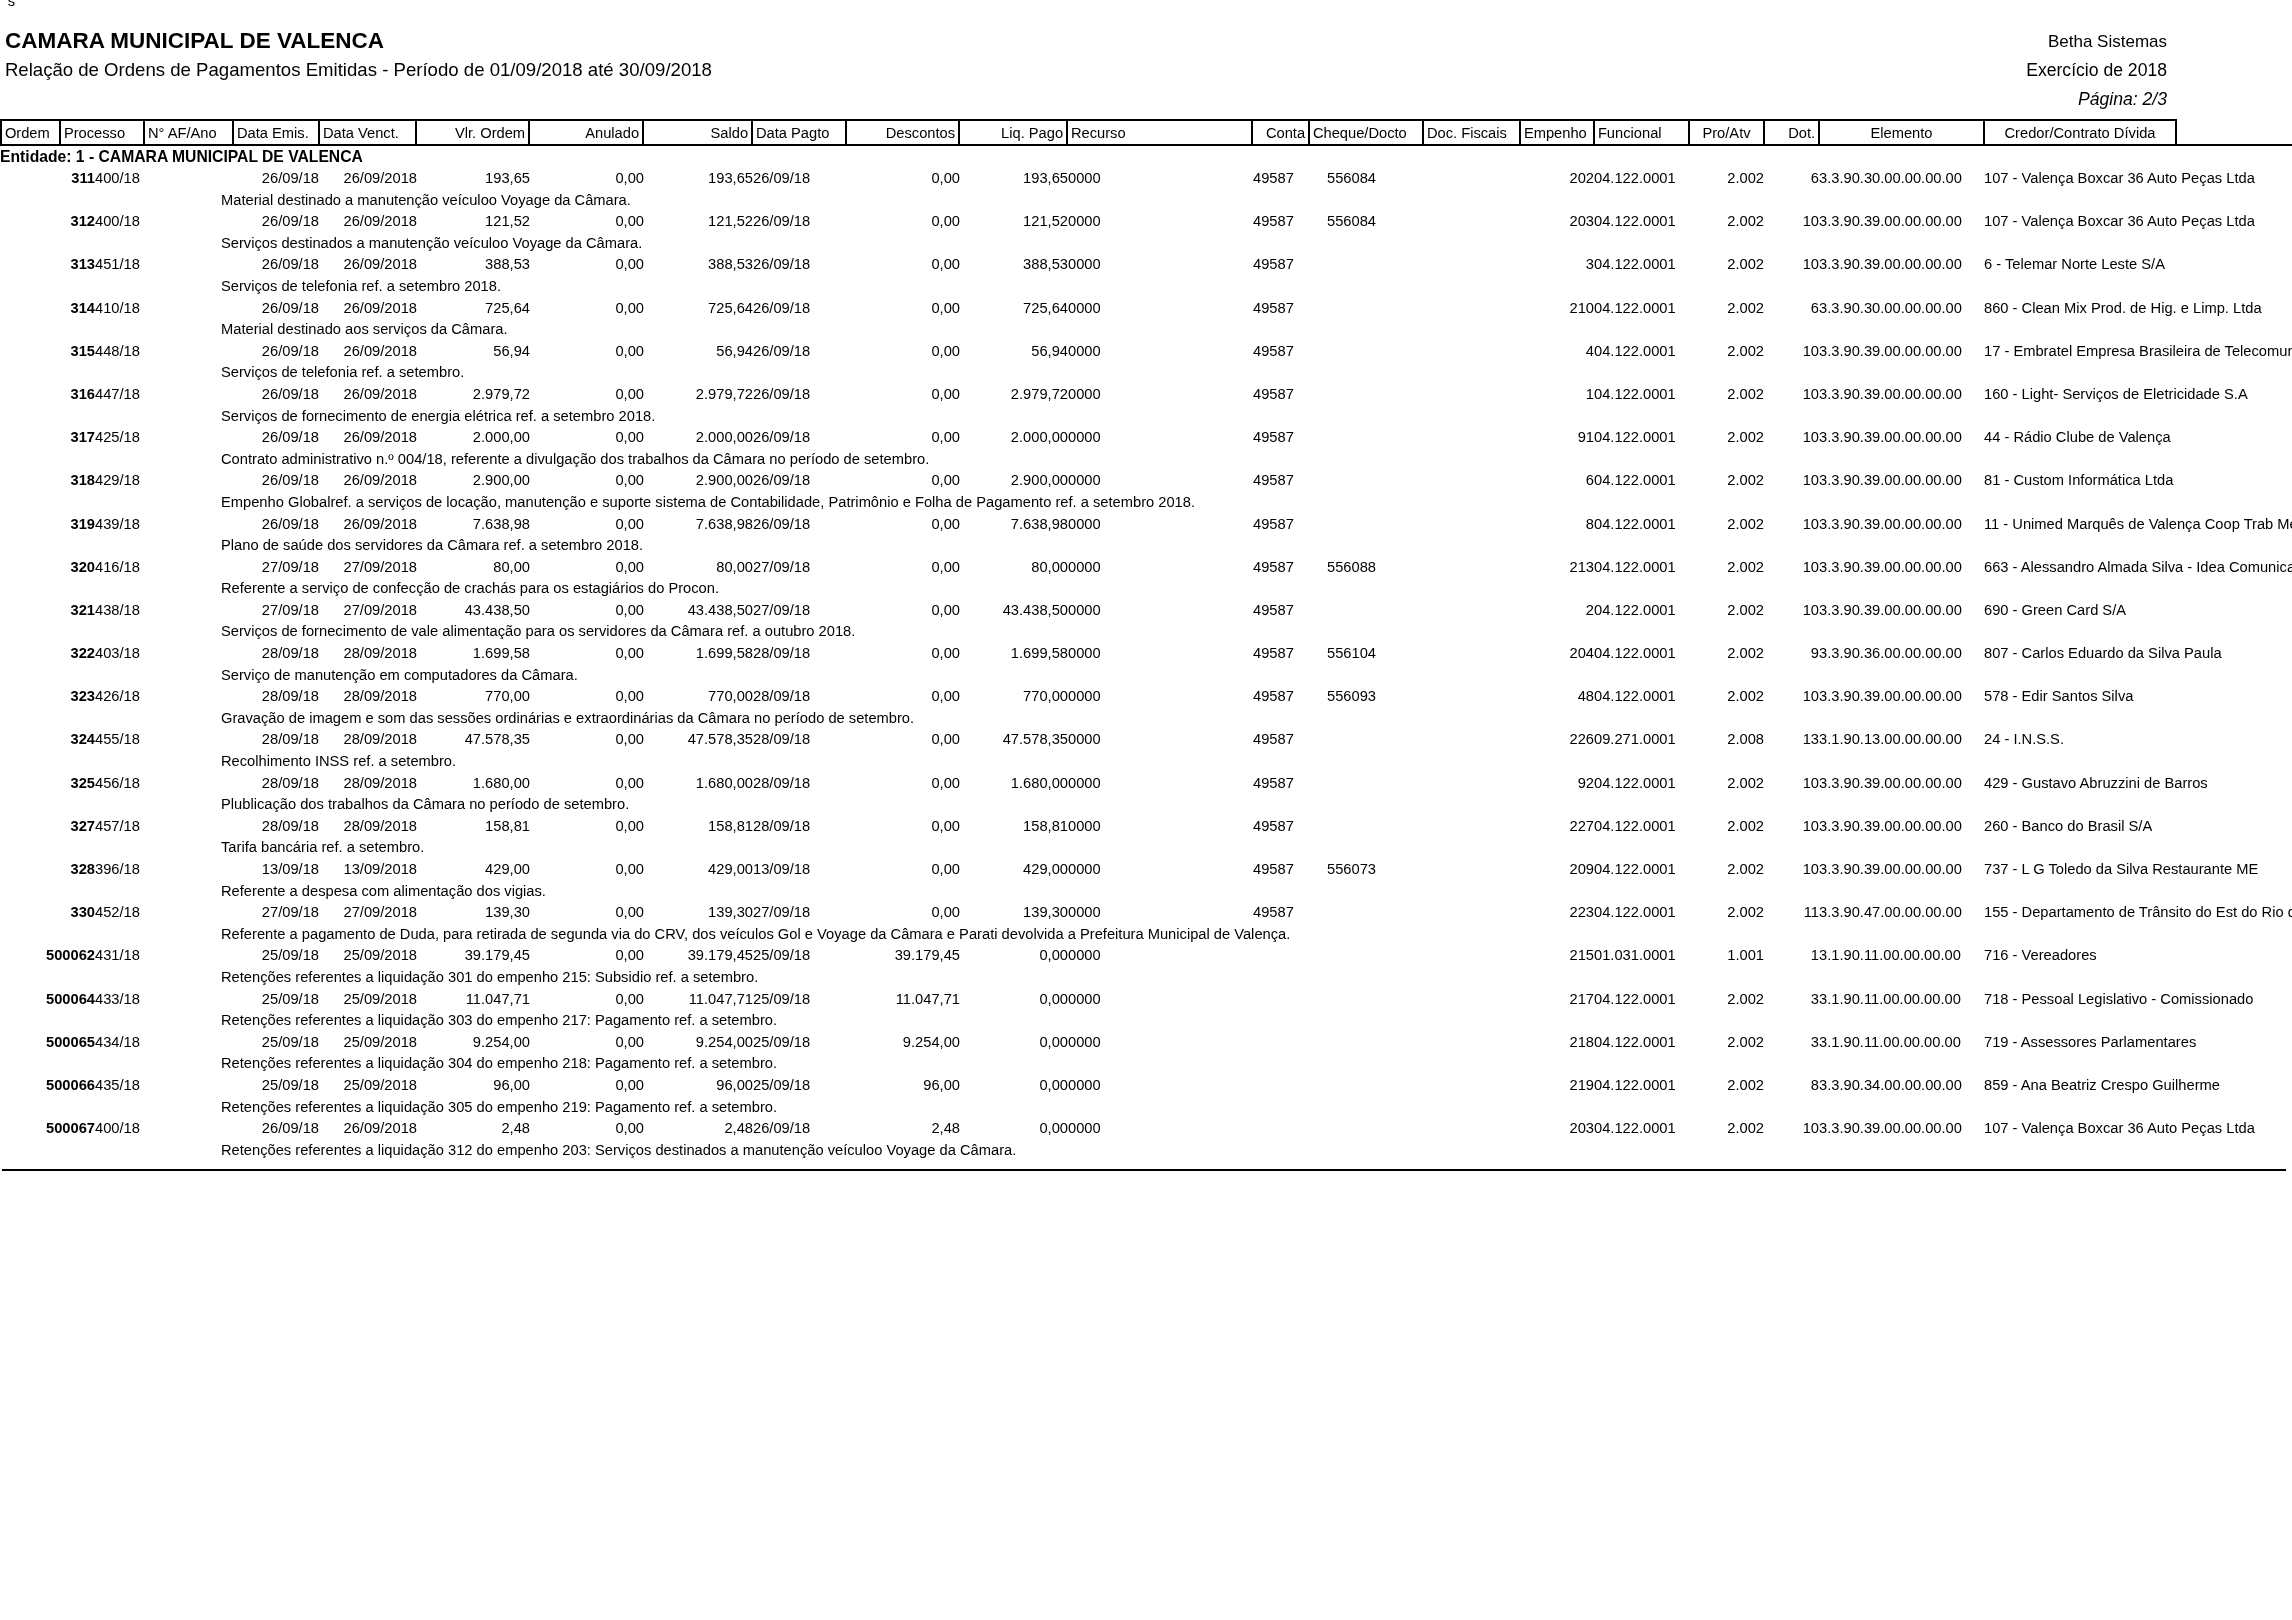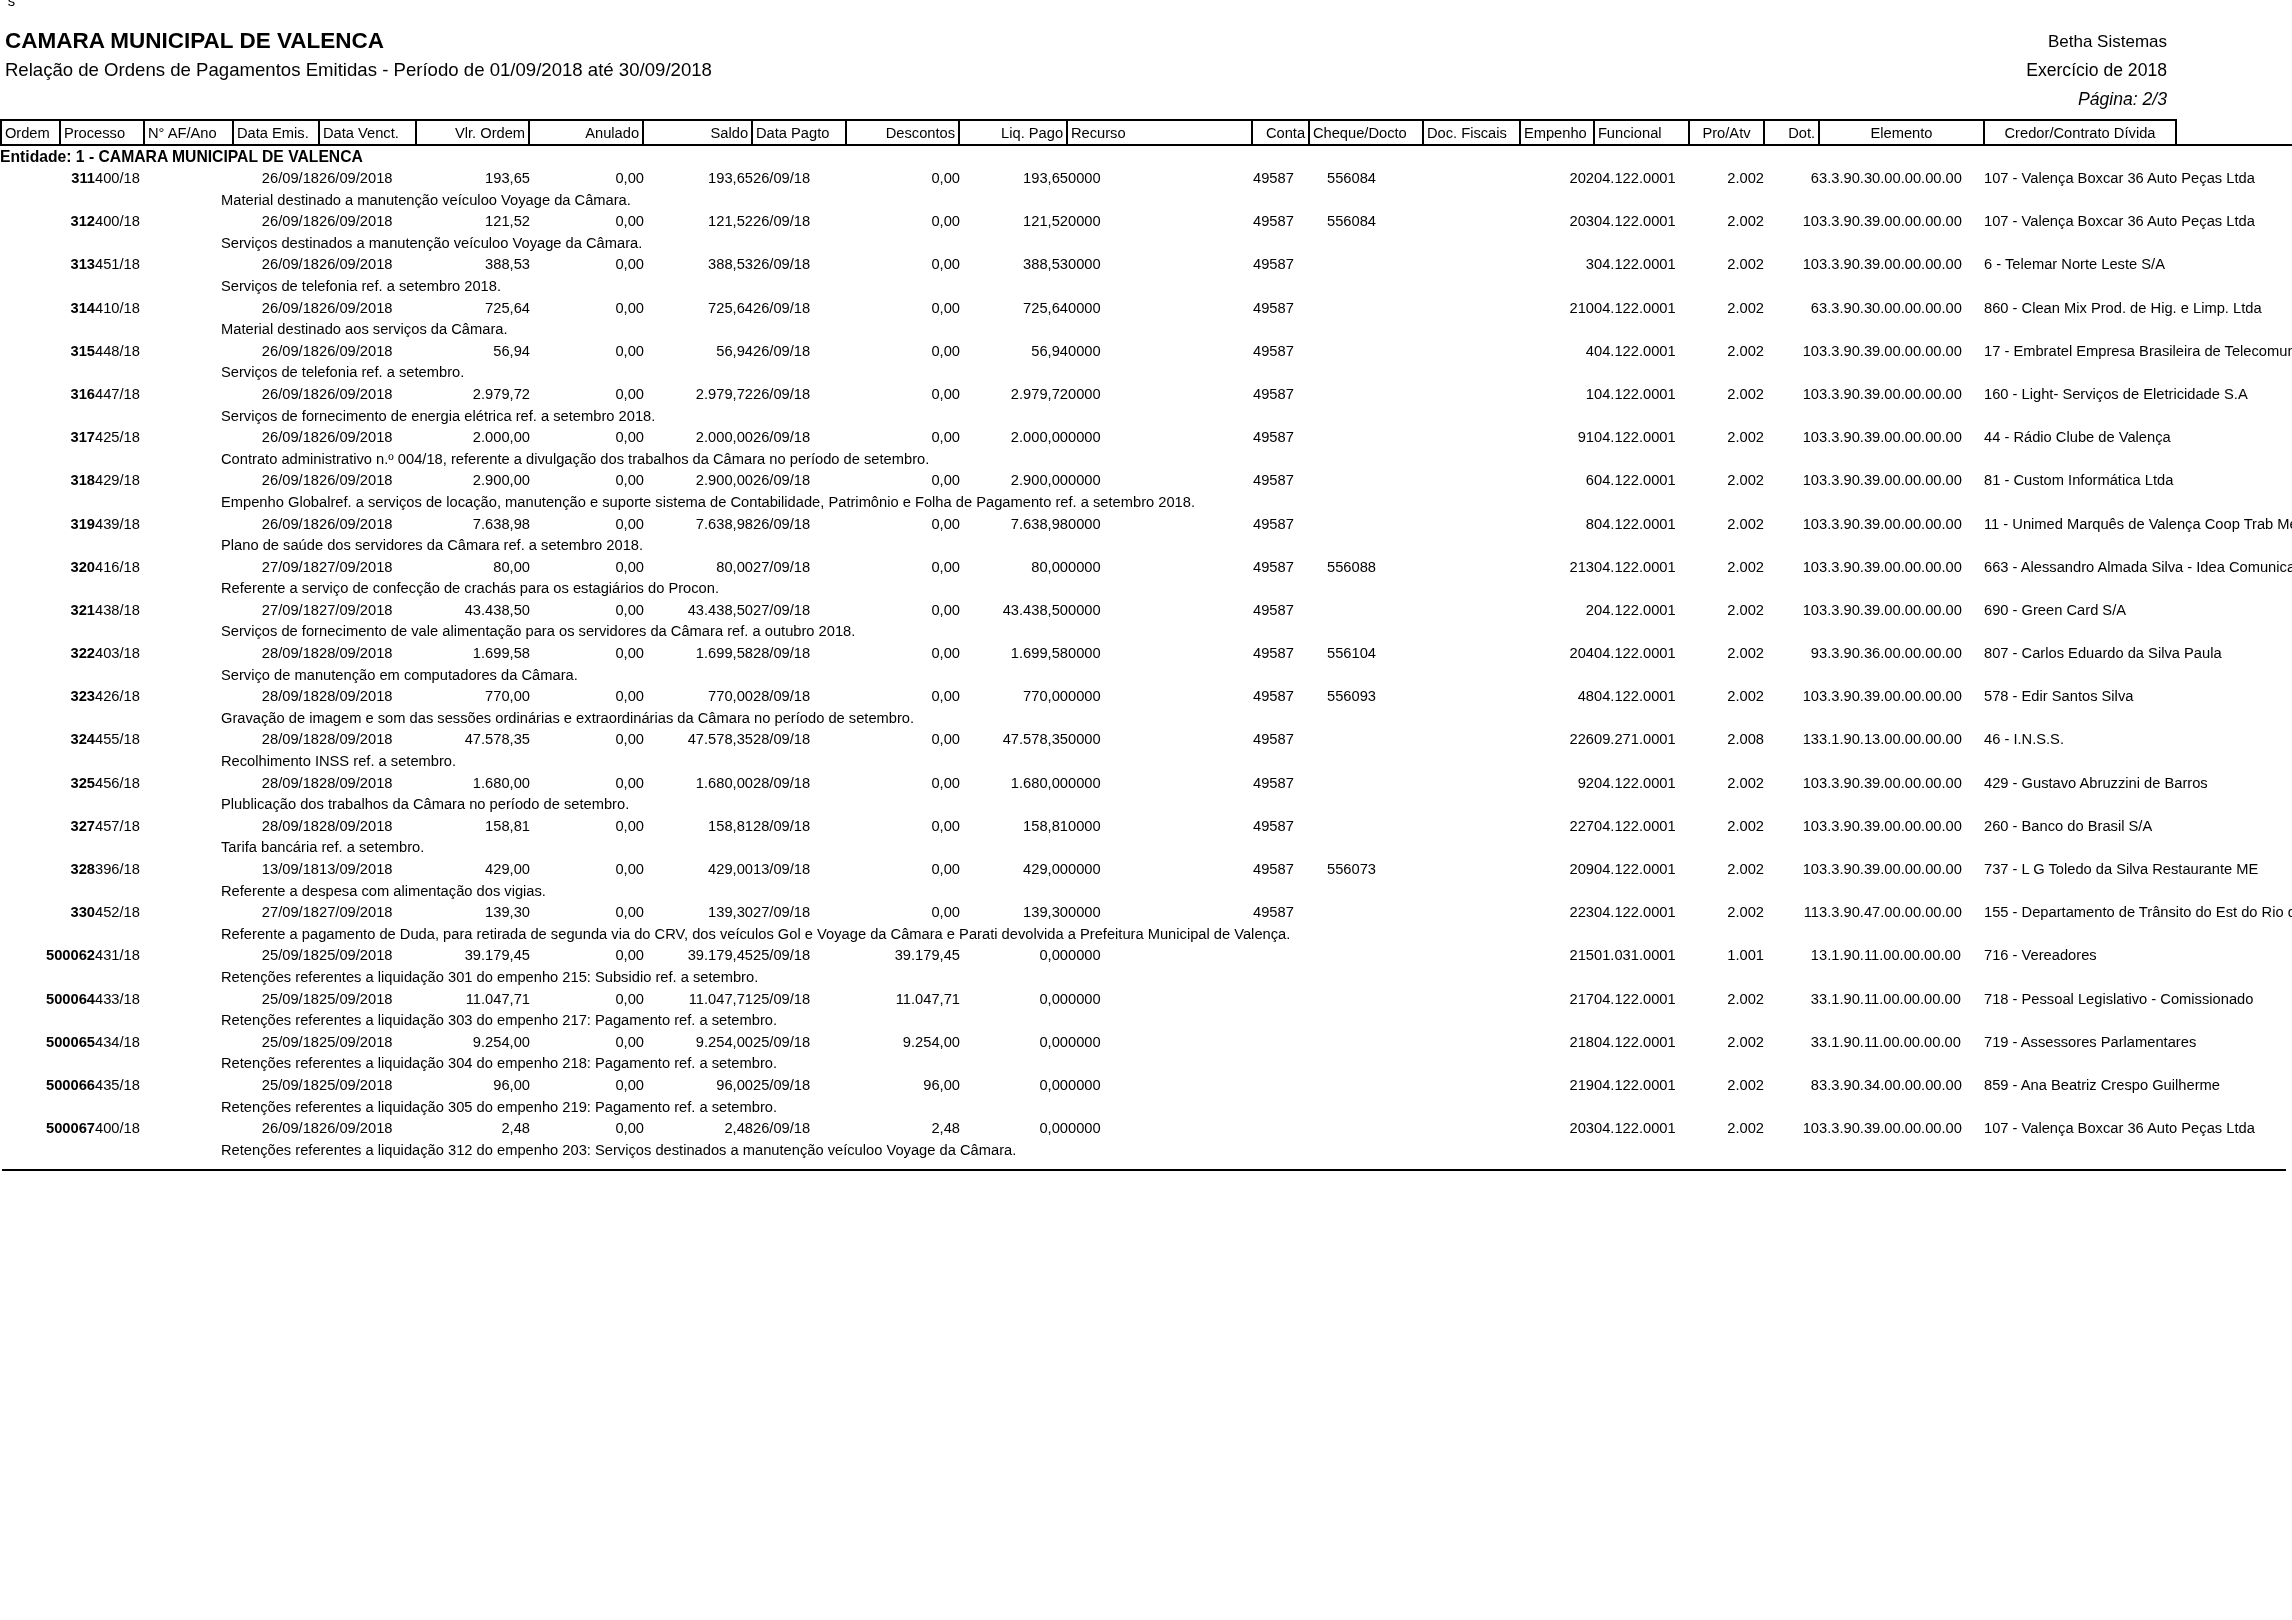--- a/index.html
+++ b/index.html
@@ -31,21 +31,21 @@
 
   #data-table{width:2293px;font-size:14.7px;}
   #data-table td{
     padding:0;vertical-align:top;line-height:21.6px;
     white-space:nowrap;overflow:visible;
   }
   tr.entity-row td{font-size:15.7px;font-weight:bold;padding:8.8px 0 11.8px 4.9px;}
   td.c-ordem{text-align:right;padding-right:13.7px;font-weight:bold;}
   td.c-processo{text-align:left;padding-left:8.8px;}
   td.c-emis{text-align:right;padding-right:9.8px;}
-  td.c-venct{text-align:left;margin-top:13px;}
+  td.c-venct{text-align:right;margin-top:13px;}
   td.c-vlr,td.c-anulado,td.c-saldo{text-align:right;padding-right:2px;}
   td.c-pagto{text-align:left;padding-left:35px;}
   td.c-descontos{text-align:right;padding-right:13.7px;}
   td.c-liq{text-align:right;padding-right:7.8px;}
   td.c-recurso{text-align:left;padding-left:7.8px;}
   td.c-conta{text-align:left;padding-left:9.8px;}
   td.c-cheque{text-align:left;padding-left:9.8px;}
   td.c-fiscais{text-align:left;}
   td.c-empenho{text-align:right;padding-right:13.7px;}
   td.c-funcional{text-align:left;}
@@ -550,21 +550,21 @@
         <td class="c-liq">47.578,35</td>
         <td class="c-recurso">0000</td>
         <td class="c-conta">49587</td>
         <td class="c-cheque"></td>
         <td class="c-fiscais"></td>
         <td class="c-empenho">226</td>
         <td class="c-funcional">09.271.0001</td>
         <td class="c-proatv">2.008</td>
         <td class="c-dot">13</td>
         <td class="c-elemento">3.1.90.13.00.00.00.00</td>
-        <td class="c-credor" rowspan="2">46 - I.N.S.S.</td>
+        <td class="c-credor" rowspan="2">24 - I.N.S.S.</td>
         <td></td>
       </tr>
       <tr>
         <td colspan="3"></td>
         <td colspan="18" class="c-desc">Recolhimento INSS ref. a setembro.</td>
       </tr>
       <tr>
         <td class="c-ordem">325</td>
         <td class="c-processo">456/18</td>
         <td class="c-af"></td>

